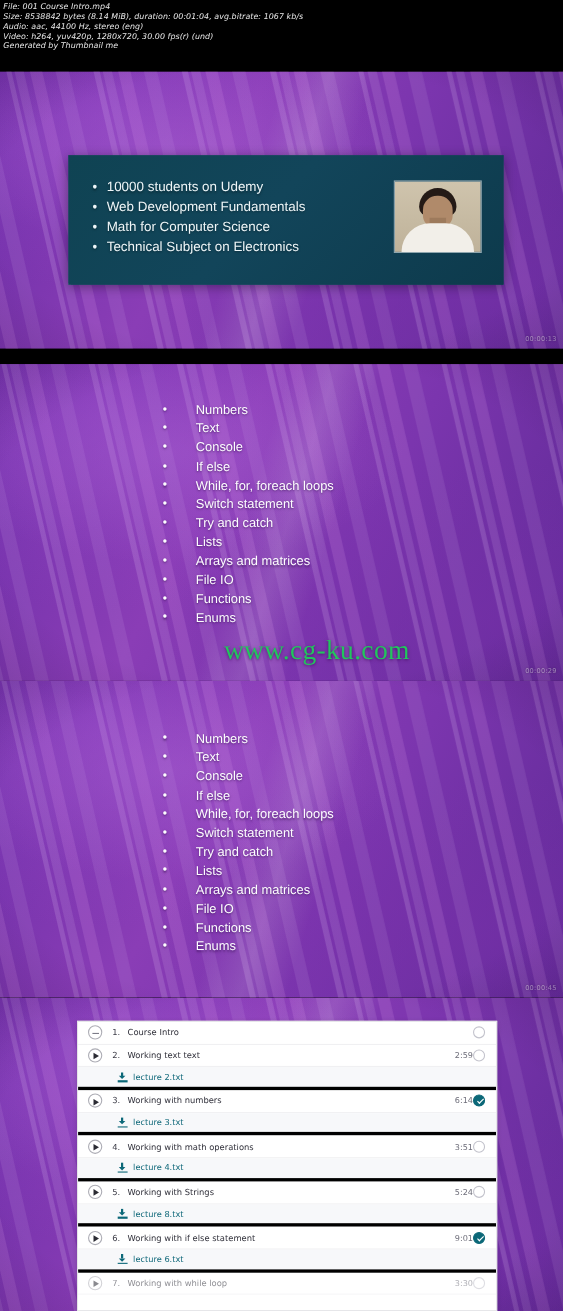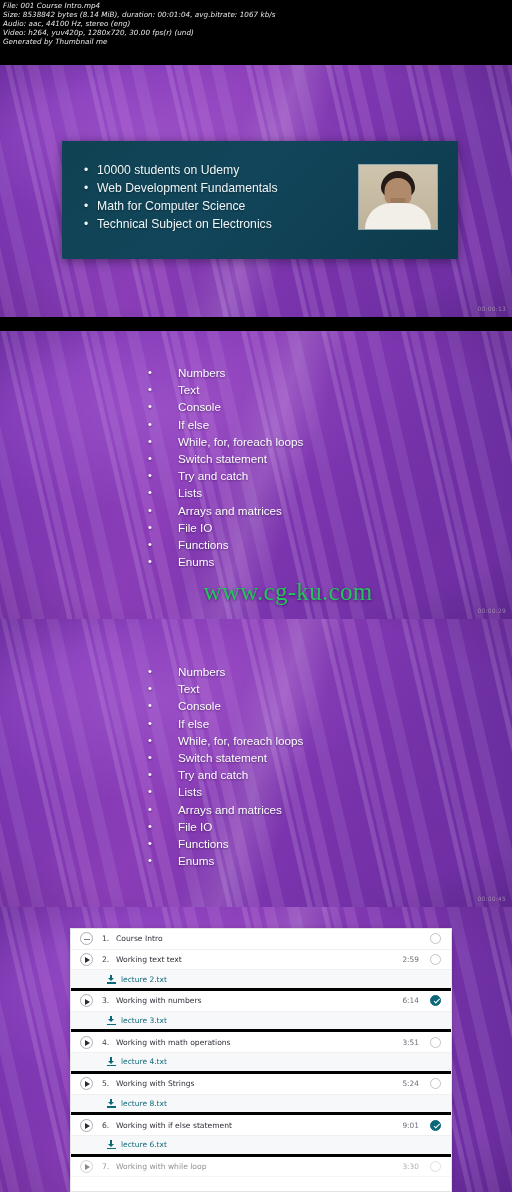--- a/index.html
+++ b/index.html
@@ -176,21 +176,21 @@
     border-top:3.2px solid transparent;
     border-bottom:3.2px solid transparent;
   }
   .glyph.dash::after{
     content:""; position:absolute; left:3px; top:5.5px;
     width:6px; height:1.4px; background:#7c7c88;
   }
   .num{ color:#3b3b46; font-size:7.6px; margin-right:6px; min-width:8px; }
   .ctitle{ color:#30303a; font-size:7.6px; white-space:nowrap; }
   .spacer{ flex:1; }
-  .dur{ color:#6e6e7a; font-size:7.4px; margin-right:11px; }
+  .dur{ color:#6e6e7a; font-size:7.4px; }
   .status{
     flex:0 0 auto; width:11px; height:11px; border-radius:50%;
     border:1px solid #c3c3cc; background:#fff;
     position:relative;
   }
   .status.done{
     background:#0c6878; border-color:#0c6878;
   }
   .status.done::after{
     content:""; position:absolute; left:2.5px; top:3px;

